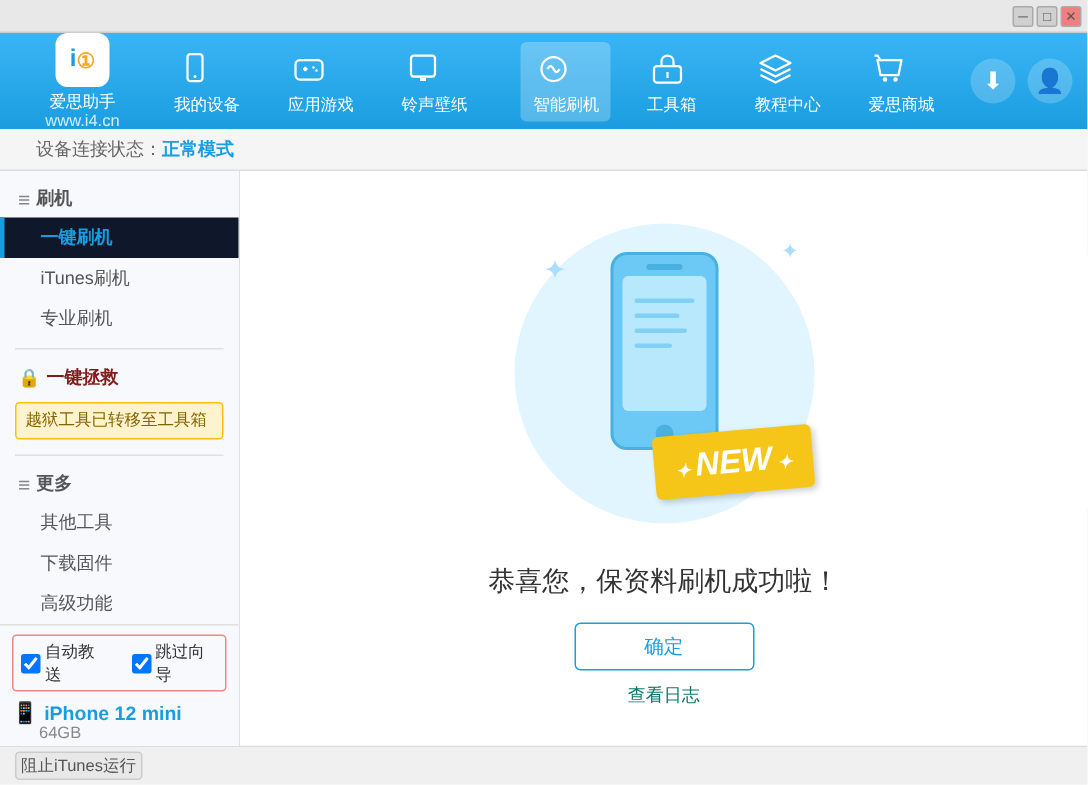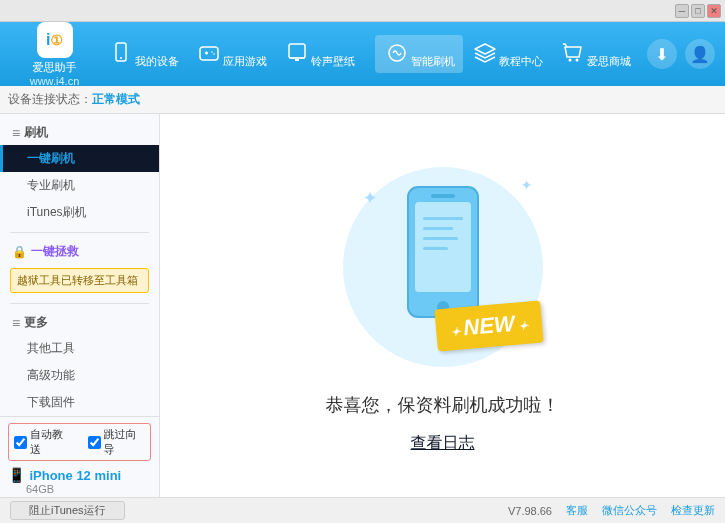--- a/index.html
+++ b/index.html
@@ -53,22 +53,22 @@
     }
 
     .nav-items {
       display: flex;
       flex: 1;
       justify-content: space-around;
       align-items: center;
     }
     .nav-item {
       display: flex;
-      flex-direction: row;
-      align-items: flex-end;
+      flex-direction: column;
+      align-items: flex-start;
       color: white;
       cursor: pointer;
       padding: 4px 8px;
       border-radius: 4px;
       min-width: 56px;
     }
     .nav-item.active { background: rgba(255,255,255,0.25); margin-left: 12px; }
     .nav-icon {
       width: 28px; height: 28px;
       display: flex; align-items: center; justify-content: center;
@@ -93,21 +93,21 @@
       font-size: 16px;
     }
 
     
     .status-bar {
       height: 28px;
       background: #f5f5f5;
       border-bottom: 1px solid #ddd;
       display: flex;
       align-items: center;
-      padding: 0 8px;
+      padding: 0 24px;
       font-size: 12px;
       color: #666;
     }
     .status-bar .normal { color: #1a9de0; font-weight: bold; }
 
     
     .main-layout {
       display: flex;
       height: calc(523px - 22px - 64px - 28px - 26px);
     }
@@ -251,45 +251,44 @@
       border: 1px solid #1a9de0;
       color: #1a9de0;
       border-radius: 4px;
       cursor: pointer;
       font-size: 13px;
       margin-bottom: 8px;
       display: flex; align-items: center; justify-content: center;
     }
 
     .query-link {
-      font-size: 16px;
-      color: #0f172a;
-      cursor: pointer;
-      text-decoration: underline;
+      font-size: 12px;
+      color: #0f766e;
+      cursor: pointer;
     }
 
     
     .bottom-bar {
       height: 26px;
       background: #f0f0f0;
       border-top: 1px solid #ddd;
       display: flex;
       align-items: center;
       justify-content: space-between;
       padding: 0 10px;
       font-size: 11px;
       color: #666;
     }
     .bottom-left { display: flex; gap: 10px; align-items: center; }
     .bottom-right { display: flex; gap: 14px; align-items: center; }
     .itunes-btn {
       background: #e8e8e8;
       border: 1px solid #ccc;
       border-radius: 3px;
-      padding: 1px 18px;
+      padding: 1px 3px;
       cursor: pointer;
       font-size: 11px;
       color: #555;
     }
     .checkbox-label {
       display: flex;
       align-items: center;
       gap: 3px;
       cursor: pointer;
       font-size: 11px;
@@ -368,20 +367,30 @@
         <svg width="24" height="24" viewBox="0 0 24 24" fill="none">
             <circle cx="12" cy="12" r="8" stroke="white" stroke-width="1.5"></circle>
             <path d="M8 12 Q10 8 12 12 Q14 16 16 12" stroke="white" stroke-width="1.5" fill="none"></path>
           </svg>
       </div>
       <span class="nav-label">智能刷机</span>
     </div>
     <div class="nav-item">
       <div class="nav-icon">
         <svg width="24" height="24" viewBox="0 0 24 24" fill="none">
+            <rect x="3" y="10" width="18" height="11" rx="2" stroke="white" stroke-width="1.5"></rect>
+            <path d="M8 10V7a4 4 0 0 1 8 0v3" stroke="white" stroke-width="1.5"></path>
+            <line x1="12" y1="14" x2="12" y2="18" stroke="white" stroke-width="1.5"></line>
+          </svg>
+      </div>
+      <span class="nav-label">工具箱</span>
+    </div>
+    <div class="nav-item">
+      <div class="nav-icon">
+        <svg width="24" height="24" viewBox="0 0 24 24" fill="none">
             <path d="M12 3L2 8l10 5 10-5-10-5z" stroke="white" stroke-width="1.5" stroke-linejoin="round"></path>
             <path d="M2 16l10 5 10-5" stroke="white" stroke-width="1.5"></path>
             <path d="M2 12l10 5 10-5" stroke="white" stroke-width="1.5"></path>
           </svg>
       </div>
       <span class="nav-label">教程中心</span>
     </div>
     <div class="nav-item">
       <div class="nav-icon">
         <svg width="24" height="24" viewBox="0 0 24 24" fill="none">
@@ -408,40 +417,40 @@
 
 <div class="main-layout" style="height: 383px;">
 
   <div class="sidebar" style="display: flex; flex-direction: column;">
 
     <div class="sidebar-section-title">
       <span class="sidebar-section-icon">≡</span>
       <span>刷机</span>
     </div>
     <div class="sidebar-item active">一键刷机</div>
+    <div class="sidebar-item">iTunes刷机</div>
     <div class="sidebar-item">专业刷机</div>
-    <div class="sidebar-item">iTunes刷机</div>
 
     <hr class="sidebar-divider">
 
     <div class="sidebar-section-title">
       <span class="sidebar-section-icon" style="font-size:12px;">🔒</span>
-      <span style="color:#8b5cf6;">一键拯救</span>
+      <span style="color:#7f1d1d;">一键拯救</span>
     </div>
     <div class="sidebar-notice">越狱工具已转移至工具箱</div>
 
     <hr class="sidebar-divider">
 
     <div class="sidebar-section-title">
       <span class="sidebar-section-icon">≡</span>
       <span>更多</span>
     </div>
     <div class="sidebar-item">其他工具</div>
+    <div class="sidebar-item">下载固件</div>
     <div class="sidebar-item">高级功能</div>
-    <div class="sidebar-item">下载固件</div>
 
     <div style="flex:1;"></div>
 
     <div style="padding: 6px 8px; border-top:1px solid #e0e0e0; margin-top: auto;">
       <div style="display:flex; gap:16px; align-items:center; border:1px solid #e88; border-radius:3px; padding:3px 5px; margin-bottom:6px;">
         <label class="checkbox-label">
           <input type="checkbox" checked="" style="">
           <span>自动教送</span>
         </label>
         <label class="checkbox-label">
@@ -481,29 +490,24 @@
         <rect x="30" y="45" width="30" height="3" rx="1.5" fill="#5dc0f0" opacity="0.6"></rect>
         <rect x="30" y="55" width="35" height="3" rx="1.5" fill="#5dc0f0" opacity="0.6"></rect>
         <rect x="30" y="65" width="25" height="3" rx="1.5" fill="#5dc0f0" opacity="0.6"></rect>
       </svg>
 
       <div class="new-badge">NEW</div>
     </div>
 
     <div class="success-text">恭喜您，保资料刷机成功啦！</div>
 
+    <button class="confirm-btn">确定</button>
 
     <span class="query-link">查看日志</span>
 
   </div>
 </div>
 
 <div class="bottom-bar">
   <div class="bottom-left">
     <button class="itunes-btn">阻止iTunes运行</button>
   </div>
-  <div class="bottom-right">
-    <span>V7.98.66</span>
-    <span style="cursor:pointer; color:#1a9de0;">客服</span>
-    <span style="cursor:pointer; color:#1a9de0;">微信公众号</span>
-    <span style="cursor:pointer; color:#1a9de0;">检查更新</span>
-  </div>
 </div>
 
 </body></html>

